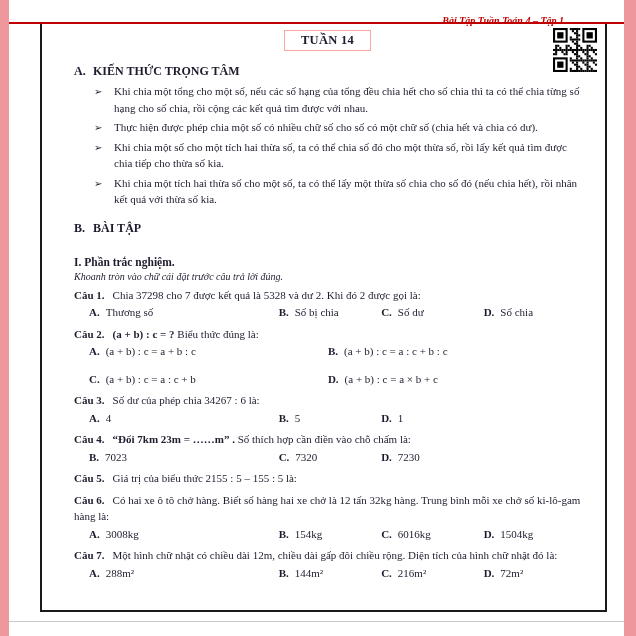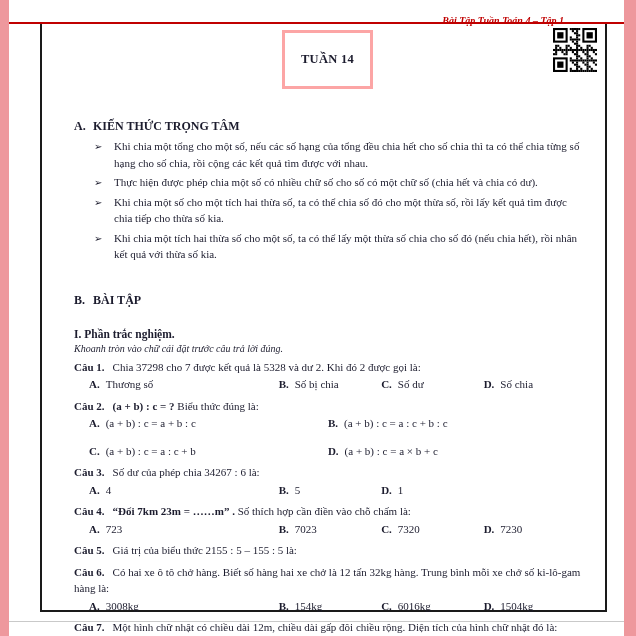--- a/index.html
+++ b/index.html
@@ -6,24 +6,24 @@
   html,body{width:636px;height:636px;overflow:hidden}
   body{background:#ee989d;font-family:"Liberation Serif","DejaVu Serif",serif;color:#1c1c2e}
   .page{position:absolute;left:9px;right:12px;top:0;bottom:0;background:#ffffff}
   .header-row{height:40px;display:flex;align-items:center;justify-content:flex-end;padding-right:60px}
   .header-text{font-size:10px;font-weight:bold;font-style:italic;color:#c00000}
   .red-line{position:absolute;left:0;right:0;top:22px;height:2px;background:#c00000}
   .frame{position:absolute;left:31px;right:17px;top:24px;bottom:24px;
          border-left:2px solid #1a1a1a;border-right:2px solid #1a1a1a;border-bottom:2px solid #1a1a1a;
          padding:5px 24px 0 32px}
   .bottom-rule{position:absolute;left:0;right:0;bottom:14px;height:1px;background:#c9c9c9}
-  .title-box{width:fit-content;margin:1px auto 0;border:3px solid #fca5a5;padding:19px 16px;
+  .title-box{width:fit-content;margin:1px auto 0;border:1px solid #fca5a5;padding:2px 16px;
              font-weight:bold;font-size:12.5px;letter-spacing:.3px}
   .qr{position:absolute;top:4px;right:8px;width:44px;height:44px}
-  .sec-heading{font-weight:bold;font-size:12px;margin-top:30px}
+  .sec-heading{font-weight:bold;font-size:12px;margin-top:13px}
   .sec-heading .lbl{display:inline-block;min-width:16px}
   .bullets{margin-top:4px}
   .bullet{display:flex;gap:7px;margin:1px 0 3px 20px;font-size:11px;line-height:1.5}
   .arrow{flex:0 0 13px;font-size:10px;padding-top:1px}
   .btxt{flex:1}
   .sub-heading{font-weight:bold;font-size:11.5px;margin-top:20px}
   .instruction{font-style:italic;font-size:10px;margin-top:3px}
   .question{margin-top:5px;font-size:11px;line-height:1.5}
   .qtext b.qlabel{margin-right:8px}
   .opts{display:grid;margin:1px 0 0 15px;row-gap:11px}
@@ -246,21 +246,20 @@
           <div class="qtext"><b class="qlabel">Câu 3.</b>Số dư của phép chia 34267 : 6 là:</div>
           <div class="opts cols4">
             <div class="opt"><b class="okey">A.</b>4</div>
             <div class="opt"><b class="okey">B.</b>5</div>
             <div class="opt"><b class="okey">D.</b>1</div>
           </div>
         </div>
         <div class="question">
           <div class="qtext"><b class="qlabel">Câu 4.</b><b>“Đổi 7km 23m = ……m” .  </b>Số thích hợp cần điền vào chỗ chấm là:</div>
           <div class="opts cols4">
-            <div class="opt"><b class="okey">A.</b>723</div>
             <div class="opt"><b class="okey">B.</b>7023</div>
             <div class="opt"><b class="okey">C.</b>7320</div>
             <div class="opt"><b class="okey">D.</b>7230</div>
           </div>
         </div>
         <div class="question">
           <div class="qtext"><b class="qlabel">Câu 5.</b>Giá trị của biểu thức 2155 : 5 – 155 : 5 là:</div>
         </div>
         <div class="question">
           <div class="qtext"><b class="qlabel">Câu 6.</b>Có hai xe ô tô chở hàng. Biết số hàng hai xe chở là 12 tấn 32kg hàng. Trung bình mỗi xe chở số ki-lô-gam hàng là:</div>

